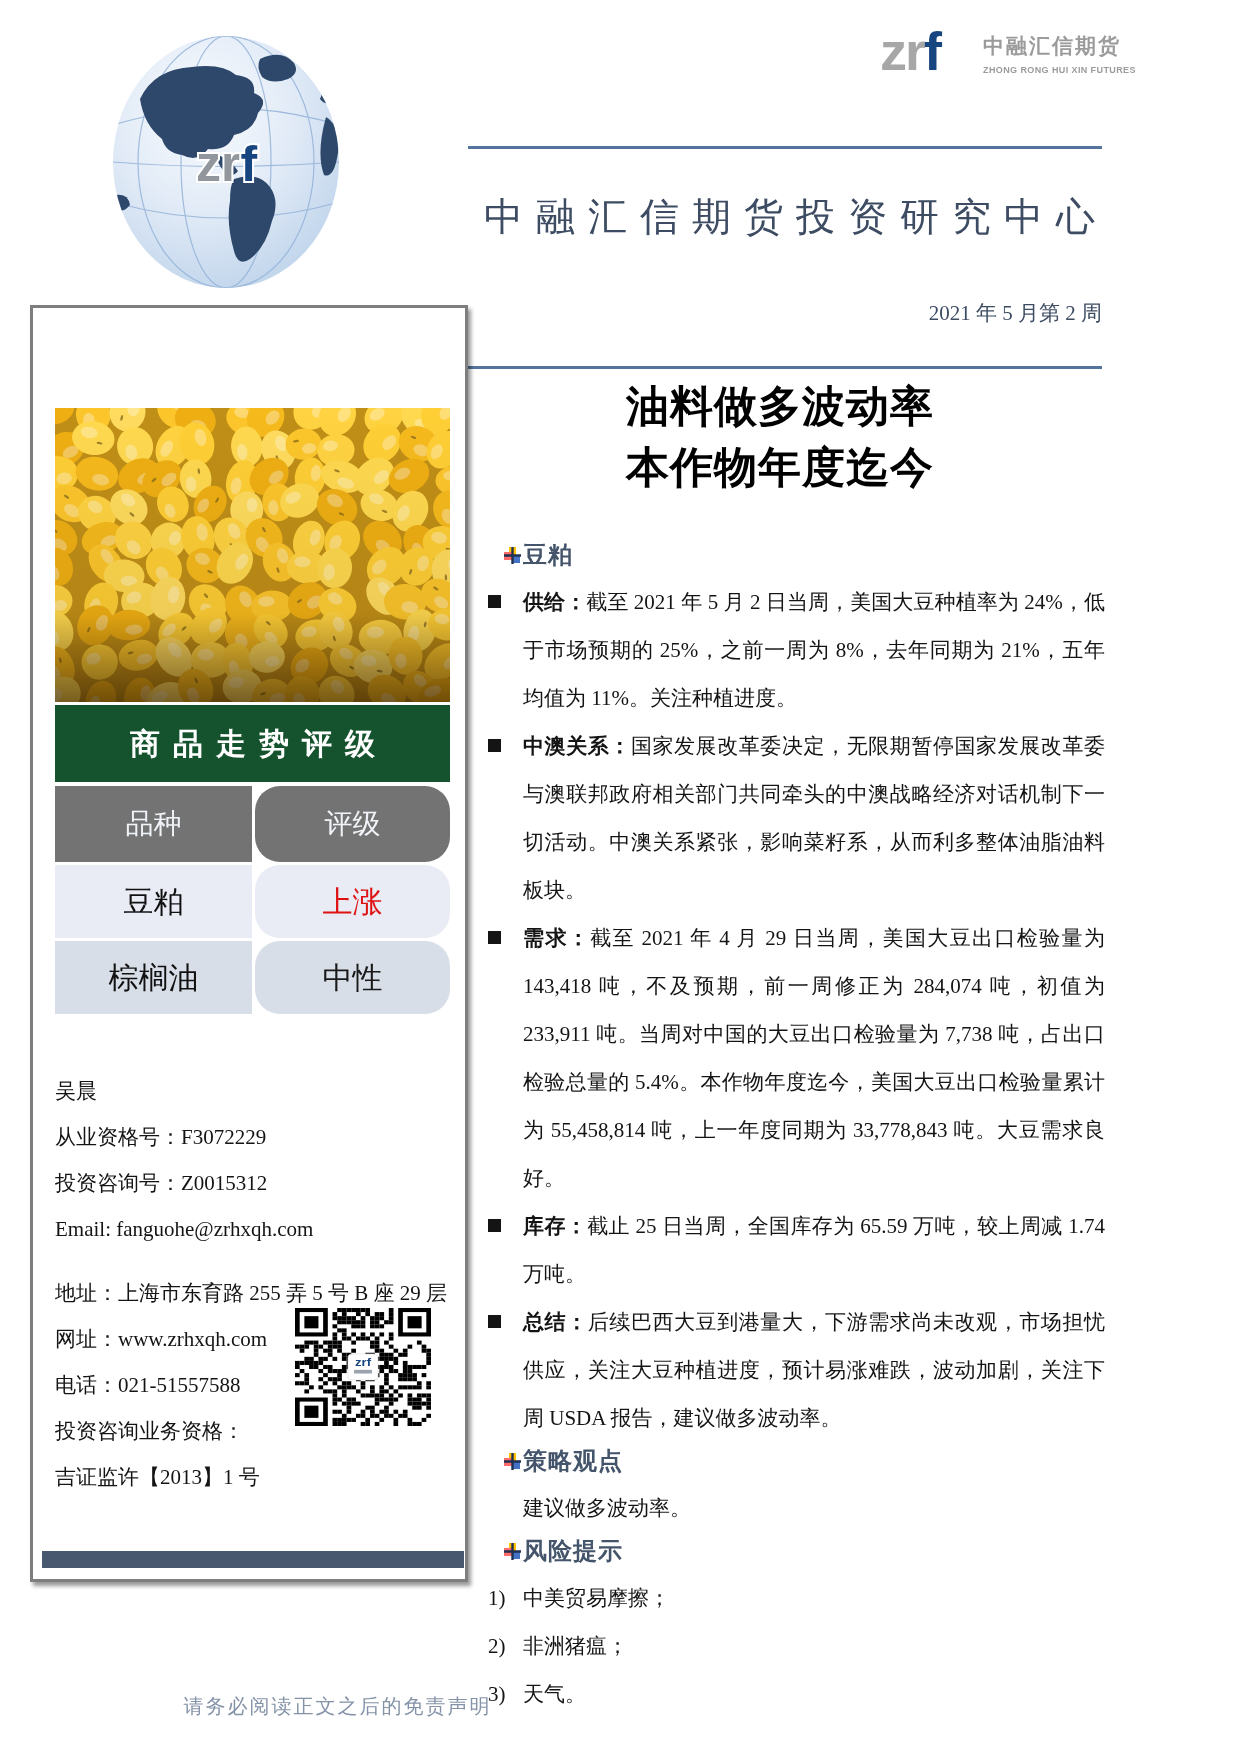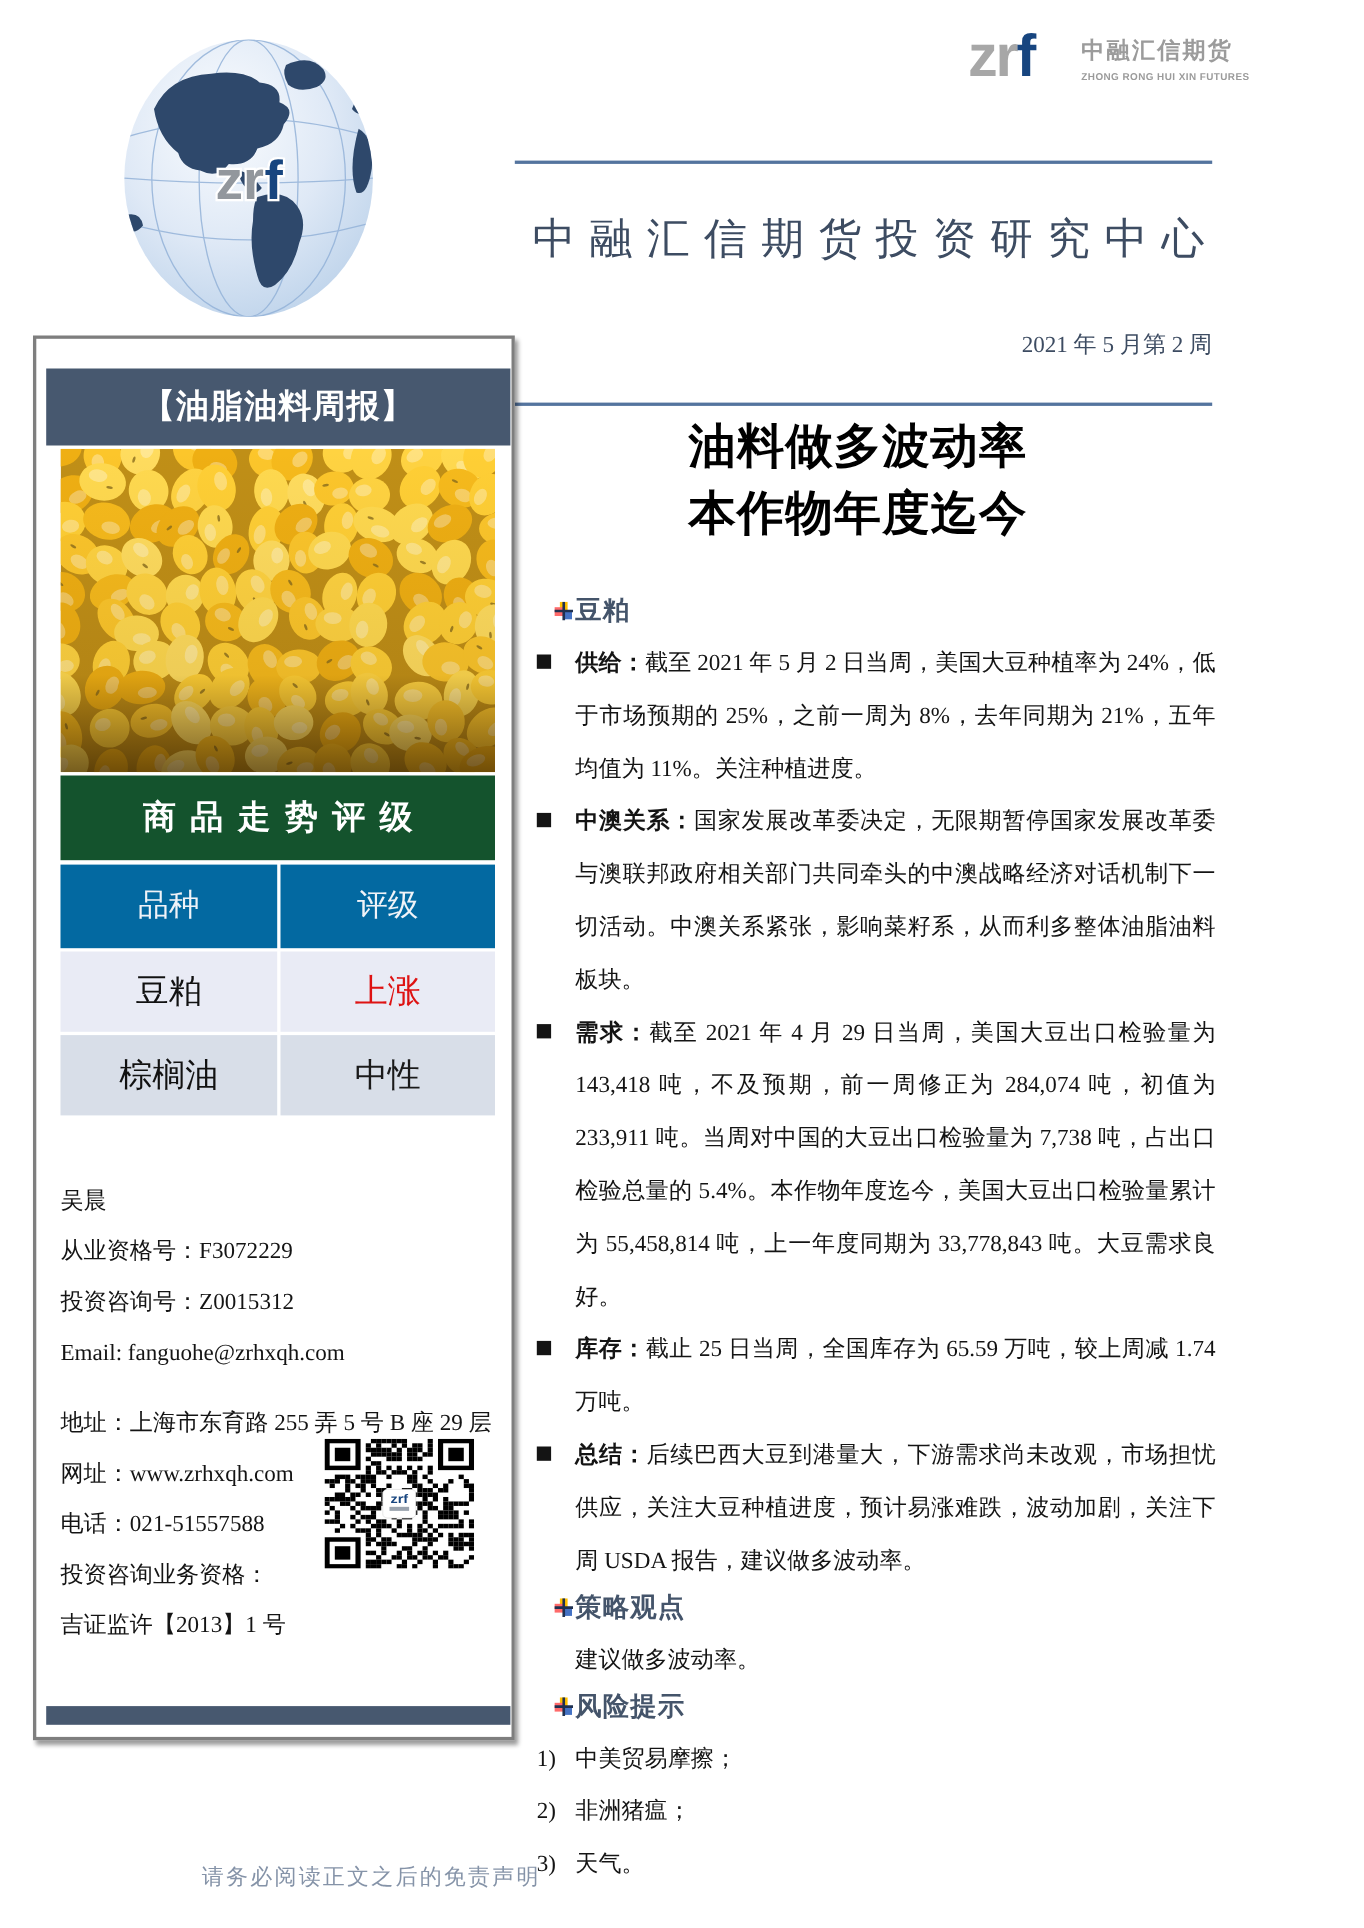--- a/index.html
+++ b/index.html
@@ -38,23 +38,23 @@
   .sidebar{position:absolute;left:30px;top:305px;width:432px;height:1271px;background:#fff;
     border:3px solid #7E7E7E;box-shadow:3px 4px 4px rgba(0,0,0,0.4);}
   .banner{position:absolute;left:9px;right:1px;top:27px;height:70px;background:#47586F;
     color:#fff;font-size:30px;font-weight:bold;text-align:center;line-height:70px;letter-spacing:1px;}
   .beans-wrap{position:absolute;left:22px;top:100px;width:395px;height:294px;overflow:hidden;}
   .tbl-title{position:absolute;left:22px;top:397px;width:395px;height:77px;background:#14532d;
     color:#fff;font-size:30px;font-weight:bold;text-align:center;line-height:77px;
     letter-spacing:13px;padding-left:13px;box-sizing:border-box;}
   .tbl-row{position:absolute;left:22px;width:395px;display:flex;}
   .tbl-row .c1{width:197px;margin-right:3px;text-align:center;}
-  .tbl-row .c2{width:195px;text-align:center;}
+  .tbl-row .c2{width:195px;text-align:center;border-radius:25px;}
   .tbl-head{top:478px;height:76px;}
-  .tbl-head .c1,.tbl-head .c2{background:#0369a1;color:#F0F3F8;font-size:28px;line-height:76px;text-align:center;}
+  .tbl-head .c1,.tbl-head .c2{background:#737373;color:#F0F3F8;font-size:28px;line-height:76px;text-align:center;}
   .tbl-r1{top:557px;height:73px;}
   .tbl-r1 .c1,.tbl-r1 .c2{background:#E9EBF5;font-size:30px;line-height:73px;}
   .tbl-r2{top:633px;height:73px;align-items:center;}
   .tbl-r2 .c1,.tbl-r2 .c2{background:#D8DEE8;font-size:30px;line-height:73px;}
   .analyst{position:absolute;left:22px;top:760px;font-size:21px;line-height:46px;color:#141414;white-space:nowrap;}
   .contact{position:absolute;left:22px;top:962px;font-size:21px;line-height:46px;color:#141414;white-space:nowrap;}
   .qr{position:absolute;left:262px;top:1000px;width:136px;height:118px;}
   .bottom-bar{position:absolute;left:9px;right:1px;top:1243px;height:17px;background:#47586F;}
   .footer-disclaimer{position:absolute;left:120px;top:1693px;width:435px;text-align:center;
     font-size:20px;color:#8593A8;letter-spacing:2px;}
@@ -152,21 +152,20 @@
         <path d="M8.5,0 V17 M0,8.5 H17" stroke="#1F3050" stroke-width="2.4" fill="none"></path>
       </svg>
       <span class="t">风险提示</span>
     </div>
     <p class="num-item"><span class="n">1)</span><span>中美贸易摩擦；</span></p>
     <p class="num-item"><span class="n">2)</span><span>非洲猪瘟；</span></p>
     <p class="num-item"><span class="n">3)</span><span>天气。</span></p>
   </div>
 
   <aside class="sidebar">
-    <div class="banner">【油脂油料周报】</div>
     <div class="beans-wrap">
       <svg id="beans" width="395" height="294" viewBox="0 0 395 294">
           <rect x="0" y="0" width="395" height="294" fill="#C08F17"></rect>
           <ellipse cx="-0.8" cy="-0.1" rx="20.1" ry="16.2" fill="#EFAF13" transform="rotate(352 -0.8 -0.1)"></ellipse>
           <ellipse cx="-5.8" cy="-5.1" rx="8.0" ry="5.3" fill="#FFFFFF" opacity="0.32" transform="rotate(352 -0.8 -0.1)"></ellipse>
           <ellipse cx="38.3" cy="6.7" rx="18.6" ry="17.3" fill="#FCC62B" transform="rotate(263 38.3 6.7)"></ellipse>
           <ellipse cx="33.3" cy="1.7" rx="7.4" ry="5.7" fill="#FFFFFF" opacity="0.32" transform="rotate(263 38.3 6.7)"></ellipse>
           <ellipse cx="72.5" cy="4.2" rx="19.2" ry="17.9" fill="#FFDC5E" transform="rotate(106 72.5 4.2)"></ellipse>
           <ellipse cx="67.5" cy="-0.8" rx="7.7" ry="5.9" fill="#FFFFFF" opacity="0.32" transform="rotate(106 72.5 4.2)"></ellipse>
           <ellipse cx="79.5" cy="8.2" rx="3" ry="1.2" fill="#8A6D1D" opacity="0.8" transform="rotate(106 72.5 4.2)"></ellipse>

